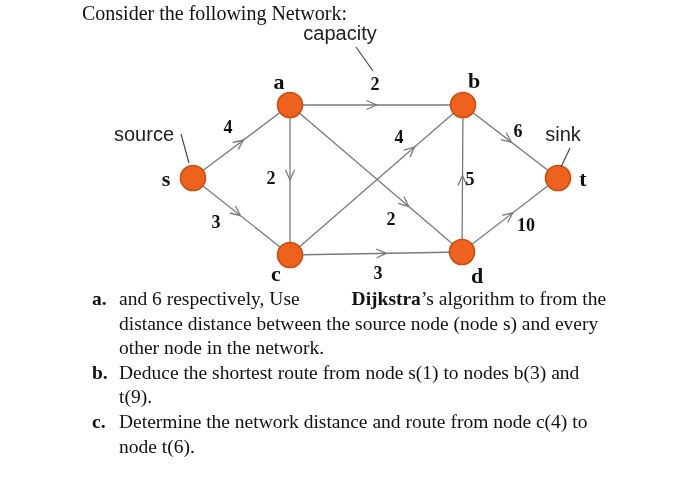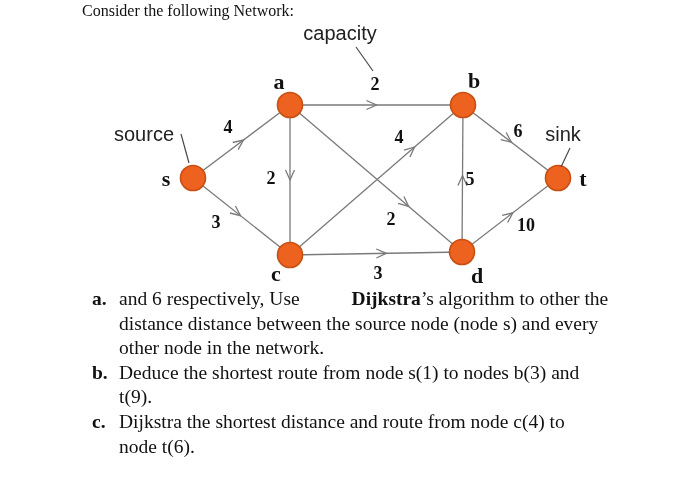--- a/index.html
+++ b/index.html
@@ -2,21 +2,21 @@
 <html><head>
 <meta charset="utf-8">
 <style>
   html,body { margin:0; padding:0; background:#ffffff; }
   .page {
     position:relative; width:700px; height:502px; background:#ffffff;
     font-family:"Liberation Serif", serif; color:#111; overflow:hidden;
   }
   .title {
     position:absolute; left:82px; top:2px;
-    font-size:16px; white-space:nowrap;
+    font-size:20px; white-space:nowrap;
   }
   #graph { position:absolute; left:0; top:0; }
   .wlabel { font-family:"Liberation Serif", serif; font-weight:bold; font-size:18px; fill:#111; }
   .nlabel { font-family:"Liberation Serif", serif; font-weight:bold; font-size:22px; fill:#111; }
   .alabel { font-family:"Liberation Sans", sans-serif; font-size:20px; fill:#222; }
   #questions {
     position:absolute; left:92px; top:287px;
     font-size:19.5px; line-height:24.6px; white-space:nowrap;
   }
   .q-item { position:relative; padding-left:27px; }
@@ -75,28 +75,28 @@
       <line x1="356" y1="47" x2="373" y2="71" stroke="#4a4a4a" stroke-width="1.2"></line>
       <text x="144" y="141" text-anchor="middle" class="alabel">source</text>
       <line x1="181" y1="134" x2="189" y2="163" stroke="#4a4a4a" stroke-width="1.2"></line>
       <text x="563" y="141" text-anchor="middle" class="alabel">sink</text>
       <line x1="570" y1="148" x2="561" y2="167" stroke="#4a4a4a" stroke-width="1.2"></line>
     </svg>
   <div class="title">Consider the following Network:</div>
   <div id="questions">
       <div class="q-item">
         <span class="q-marker">a.</span>
-        <div class="q-line"><span>and 6 respectively, Use </span><span class="seg-b">Dijkstra</span><span>’s algorithm to other the</span></div>
+        <div class="q-line"><span>and 6 respectively, Use </span><span class="seg-b">Dijkstra</span><span>’s algorithm to from the</span></div>
         <div class="q-line"><span>distance </span><span class="seg-u">distance</span><span> between the source node (node s) and every</span></div>
         <div class="q-line"><span>other node in the network.</span></div>
       </div>
       <div class="q-item">
         <span class="q-marker">b.</span>
         <div class="q-line"><span>Deduce the shortest </span><span class="seg-u">route </span><span>from node s(1) to nodes b(3) and</span></div>
         <div class="q-line"><span>t(9).</span></div>
       </div>
       <div class="q-item">
         <span class="q-marker">c.</span>
-        <div class="q-line"><span>Dijkstra the shortest </span><span class="seg-u">distance</span><span> and </span><span class="seg-u">route</span><span> from node c(4) to</span></div>
+        <div class="q-line"><span>Determine the network </span><span class="seg-u">distance</span><span> and </span><span class="seg-u">route</span><span> from node c(4) to</span></div>
         <div class="q-line"><span>node t(6).</span></div>
       </div>
     </div>
 </div>
 
 </body></html>

